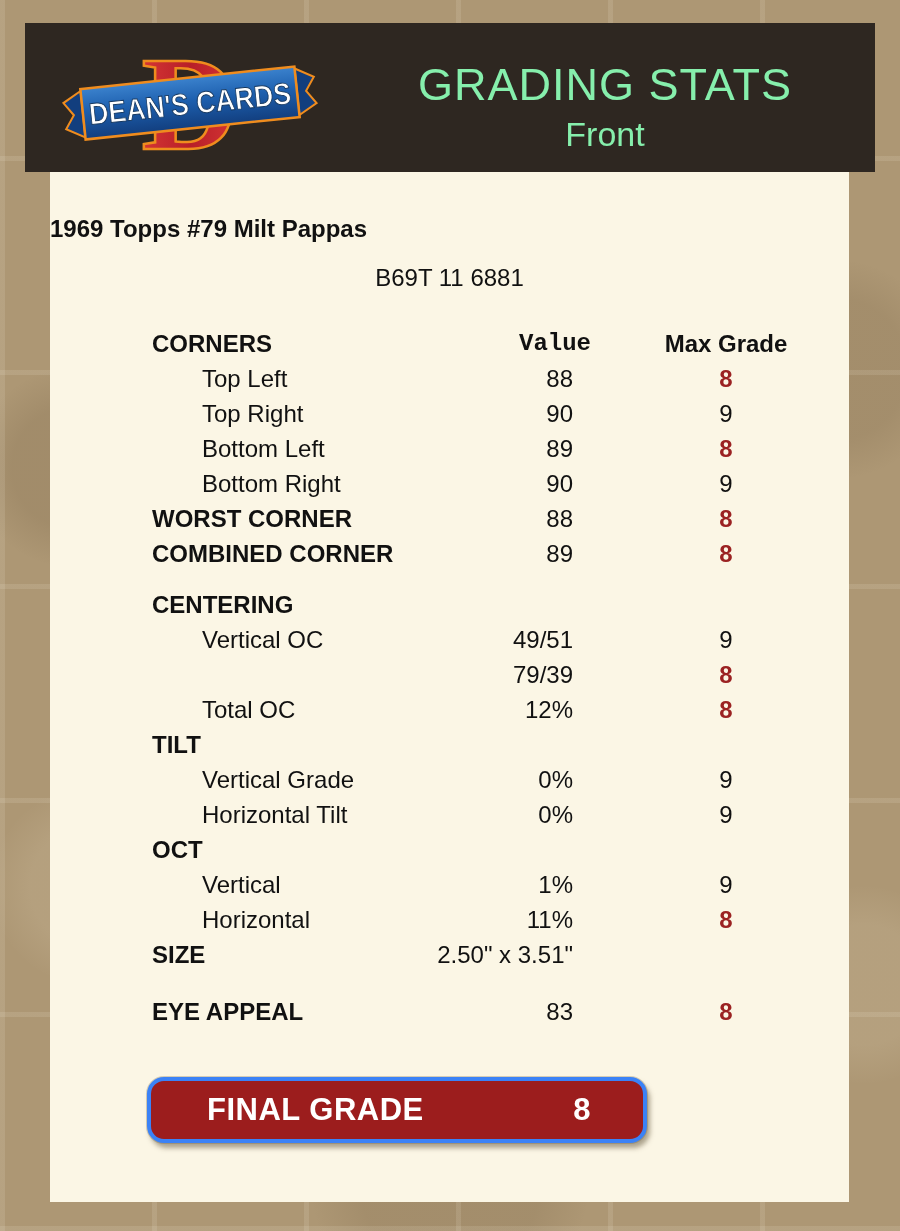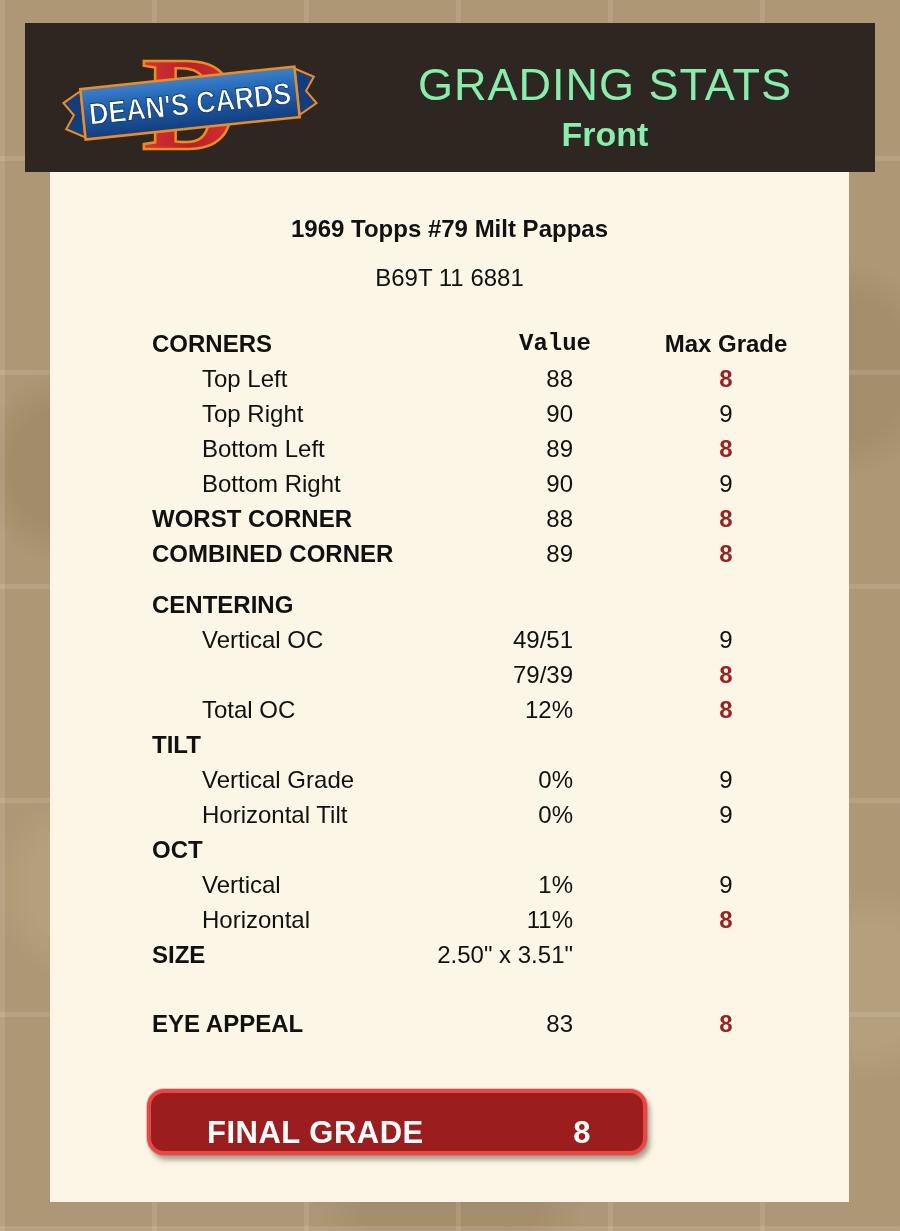--- a/index.html
+++ b/index.html
@@ -26,43 +26,43 @@
   .header {
     position:absolute; left:25px; top:23px; width:850px; height:149px;
     background:var(--header-bg, #2e2721);
   }
   .logo-wrap { position:absolute; left:34px; top:12px; width:262px; height:134px; }
   .logo-wrap svg { width:100%; height:100%; overflow:visible; }
   .header-titles {
     position:absolute; left:350px; top:36px; width:460px; text-align:center; color:#86efac;
   }
   .header-title { font-size:45px; line-height:52px; letter-spacing:1px; font-weight:400; }
-  .header-subtitle { font-size:34px; line-height:46px; font-weight:700; }
+  .header-subtitle { font-size:34px; line-height:46px; font-weight:400; }
   .panel {
     position:absolute; left:50px; top:172px; width:799px; height:1030px;
     background:var(--panel-bg, #fbf6e5);
   }
-  .card-title { margin-top:40px; text-align:center; font-size:24px; font-weight:bold; line-height:33px; }
+  .card-title { margin-top:40px; font-size:24px; font-weight:bold; line-height:33px; }
   .card-serial { margin-top:16px; text-align:center; font-size:24px; line-height:33px; }
   .stats-table { margin-top:32px; font-size:24px; }
   .trow { position:relative; height:35px; }
   .trow span { line-height:35px; white-space:nowrap; }
   .lbl { position:absolute; left:102px; top:0; }
   .lbl.ind { left:152px; }
   .b { font-weight:bold; }
   .val { position:absolute; left:280px; top:0; width:243px; text-align:right; }
   .val.head { width:261px;font-family:Liberation Mono, monospace; }
   .grd { position:absolute; left:596px; top:0; width:160px; text-align:center; }
   .red { color:var(--accent, #9b2222); font-weight:bold; }
   .final-grade {
     width:500px; height:66px; margin:48px auto 0 97px;
     background:var(--button-red, #9c1d1d);
-    border:4px solid #ef4444; border-radius:17px;
+    border:4px solid #3b82f6; border-radius:17px;
     box-shadow:3px 5px 5px rgba(105,92,68,0.55), 0 0 0 1px rgba(190,178,150,0.6);
-    display:flex; align-items:flex-end; justify-content:space-between;
+    display:flex; align-items:center; justify-content:space-between;
     padding:0 52px 0 56px;
     color:#fff; font-size:31px; font-weight:bold; letter-spacing:0.5px;
     cursor:pointer;
   }
 </style>
 </head>
 <body style="background: rgb(173, 151, 116);">
 
 <div class="bg-collage"></div>
 
@@ -183,21 +183,21 @@
       <div class="trow">
         <span class="lbl ind">Horizontal</span>
         <span class="val">11%</span>
         <span class="grd red">8</span>
       </div>
       <div class="trow">
         <span class="lbl b">SIZE</span>
         <span class="val">2.50" x 3.51"</span>
         <span class="grd"></span>
       </div>
-      <div class="trow" style="margin-top: 34px;">
+      <div class="trow" style="margin-top: 22px;">
         <span class="lbl b">EYE APPEAL</span>
         <span class="val">83</span>
         <span class="grd red">8</span>
       </div>
     </div>
 
   <div class="final-grade">
     <span>FINAL GRADE</span>
     <span>8</span>
   </div>

